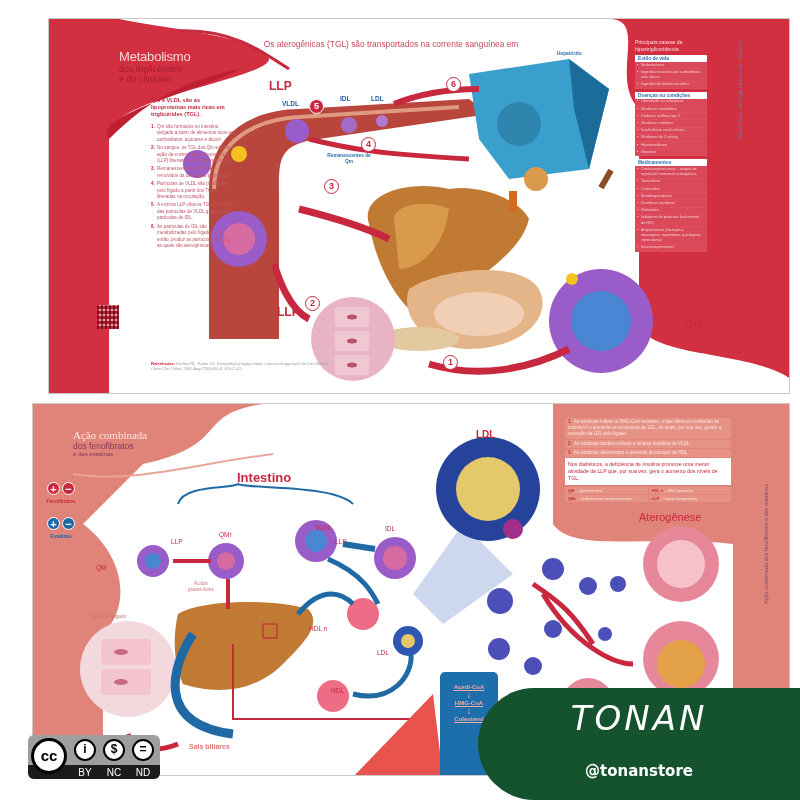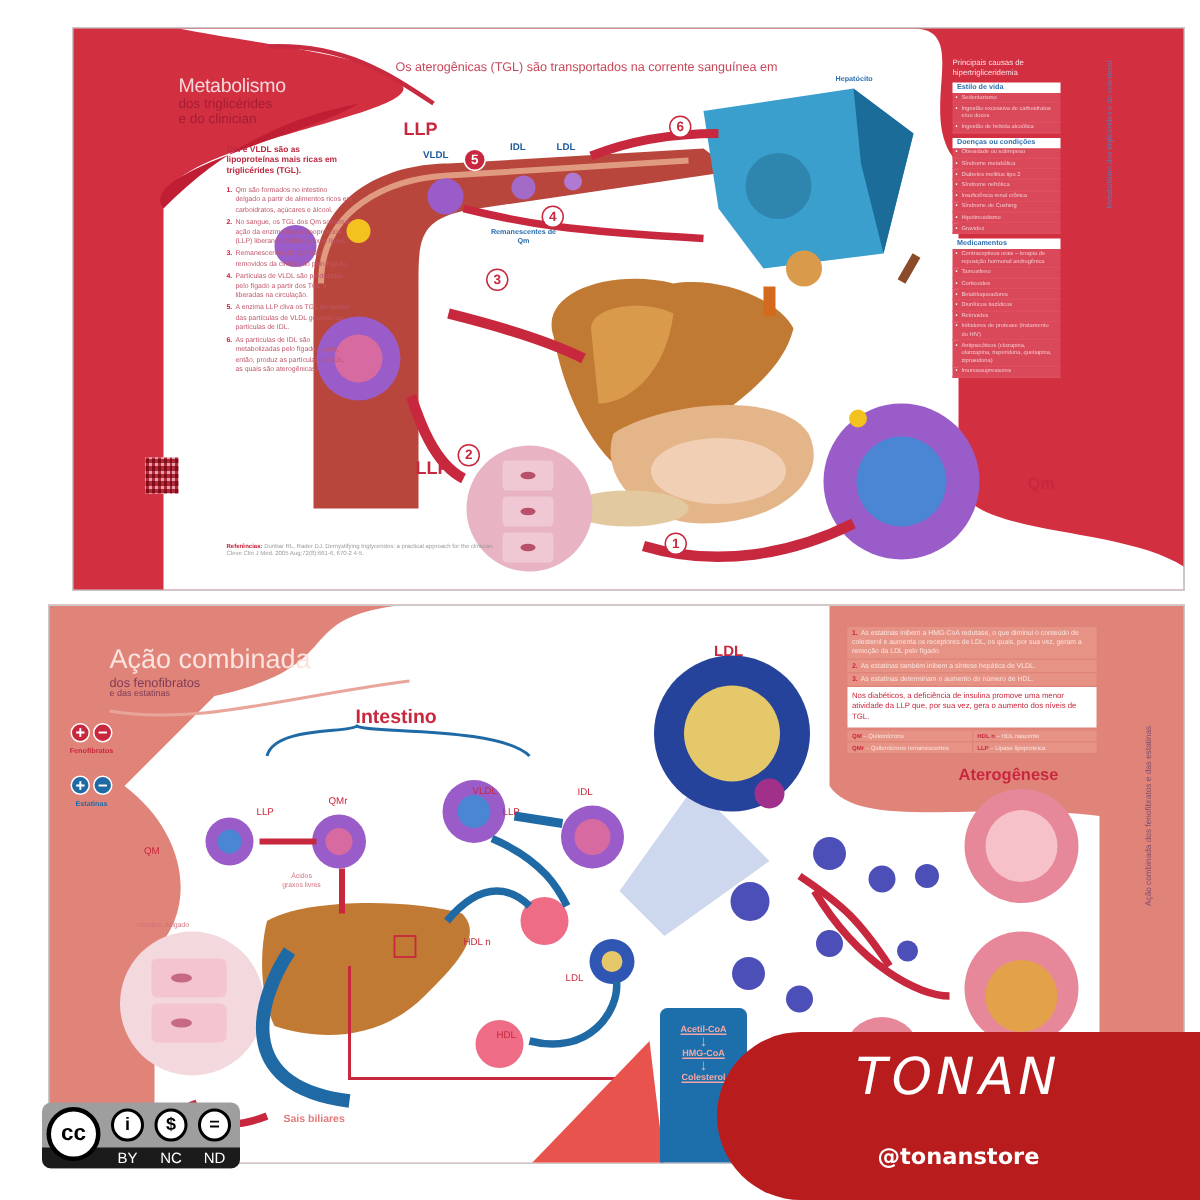--- a/index.html
+++ b/index.html
@@ -35,59 +35,59 @@
   .side-list { position: absolute; left: 586px; top: 20px; width: 72px; }
   .side-list .hdr { color: #f8dfe2; font-size: 5.2px; line-height: 6.5px; margin-bottom: 3px; }
   .side-list .sec { background: #ffffff; color: #2f6fae; font-size: 4.8px; font-weight: bold; padding: 1px 3px; margin-top: 3px; }
   .side-list .item { color: #f4c8ce; font-size: 3.8px; line-height: 5.2px; padding: 0.5px 3px 0.5px 6px; border-bottom: 0.5px solid #e04e60; background: #d9495a; position: relative; }
   .side-list .item::before { content: "•"; position: absolute; left: 2px; color: #fff; }
   .side-vert { position: absolute; left: 688px; top: 120px; transform: rotate(-90deg); transform-origin: left top; color: #5b7bb8; font-size: 5px; white-space: nowrap; }
 
   
   .panel-bot { position: absolute; left: 32px; top: 403px; width: 758px; height: 373px; background: #e0847a; border: 1px solid #c9c9c9; overflow: hidden; }
   .b-title { position: absolute; left: 40px; top: 25px; }
-  .b-title .t1 { color: #fbe4df; font-size: 18px; font-family: Liberation Sans, sans-serif; }
+  .b-title .t1 { color: #fbe4df; font-size: 11px; font-family: Liberation Serif, serif; }
   .b-title .t2 { color: #7f3b56; font-size: 8.5px; }
   .b-title .t3 { color: #7f3b56; font-size: 6px; }
   .legend-pm { position: absolute; left: 8px; top: 75px; width: 40px; text-align: center; }
   .pm { display: inline-block; width: 13px; height: 13px; border-radius: 50%; color: #fff; font-weight: bold; font-size: 11px; line-height: 12px; text-align: center; margin: 0 1px; border: 1px solid #fff; }
   .pm.red { background: #c8283e; }
   .pm.blue { background: #1f6aa5; }
   .legend-pm .cap { font-size: 4.8px; font-weight: bold; margin-top: 2px; margin-bottom: 10px; }
   .legend-pm .cap.red { color: #c8283e; }
   .legend-pm .cap.blue { color: #1f6aa5; }
 
   .diab { position: absolute; left: 204px; top: 66px; color: #c8283e; font-weight: bold; font-size: 13px; font-family: "Liberation Sans Narrow","Liberation Sans",sans-serif; }
   .b-lbl { position: absolute; color: #c8283e; font-size: 6.5px; white-space: nowrap; }
   .b-lbl.bold { font-weight: bold; }
   .b-lbl.sm { font-size: 4.6px; text-align: center; line-height: 5.6px; color: #d0707e; }
 
   .ldl-title { position: absolute; left: 443px; top: 25px; color: #c8283e; font-weight: bold; font-size: 10px; }
-  .ath-title { position: absolute; left: 606px; top: 107px; color: #c8283e; font-weight: bold; font-size: 11px; }
+  .ath-title { position: absolute; left: 606px; top: 107px; color: #c8283e; font-weight: normal; font-size: 11px; }
   .info-box { position: absolute; left: 532px; top: 14px; width: 166px; }
   .info-box .row { background: #e69385; color: #fbe4df; font-size: 4.6px; line-height: 6.2px; padding: 1px 3px; margin-bottom: 1px; }
   .info-box .row .n { color: #c8283e; font-weight: bold; margin-right: 2px; }
   .info-box .note { color: #c8283e; font-size: 5.2px; line-height: 7px; padding: 3px 3px; background: #ffffff; }
   .info-box .gl { display: grid; grid-template-columns: 1fr 1fr; gap: 1px; margin-top: 2px; }
   .info-box .gl div { background: #e69385; color: #fbe4df; font-size: 4px; padding: 1px 3px; }
   .info-box .gl b { color: #c8283e; }
   .b-vert { position: absolute; left: 730px; top: 200px; transform: rotate(-90deg); transform-origin: left top; color: #7f4c6a; font-size: 5.5px; white-space: nowrap; }
 
   .cascade { position: absolute; left: 407px; top: 268px; width: 58px; height: 110px; background: #1d6fab; border-radius: 5px; }
   .cascade .c { color: #f3a8a6; font-size: 6px; font-weight: bold; text-align: center; text-decoration: underline; }
   .cascade .arr { color: #f3a8a6; text-align: center; font-size: 10px; line-height: 10px; }
 
   
   .cc-badge { position: absolute; left: 28px; top: 735px; width: 132px; height: 44px; background: #9e9e9e; border-radius: 6px; overflow: hidden; }
   .cc-badge .lower { position: absolute; left: 0; bottom: 0; width: 132px; height: 14px; background: #1b1b1b; }
   .cc-badge .cc { position: absolute; left: 3px; top: 3px; width: 36px; height: 36px; border-radius: 50%; background: #fff; border: 3px solid #000; color: #000; font-weight: bold; font-size: 15px; text-align: center; line-height: 30px; }
   .cc-badge .ic { position: absolute; top: 4px; width: 22px; height: 22px; border-radius: 50%; background: #fff; border: 2.5px solid #000; font-size: 12px; font-weight: bold; text-align: center; line-height: 17px; color: #000; }
   .cc-badge .tag { position: absolute; bottom: 1px; color: #fff; font-size: 10px; width: 26px; text-align: center; }
 
-  .tonan { position: absolute; left: 478px; top: 688px; width: 322px; height: 112px; background: #b91c1c; border-top-left-radius: 56px; border-bottom-left-radius: 56px; }
+  .tonan { position: absolute; left: 478px; top: 688px; width: 322px; height: 112px; background: #14532d; border-top-left-radius: 56px; border-bottom-left-radius: 56px; }
   .tonan .logo { position: absolute; left: 0; top: 10px; width: 322px; text-align: center; color: #ffffff; font-size: 34px; font-style: italic; font-family: "DejaVu Sans", sans-serif; letter-spacing: 3px; font-weight: 300; }
   .tonan .url { position: absolute; left: 0; top: 55px; width: 322px; text-align: center; color: #ffffff; font-size: 15px; font-weight: bold; font-family: "DejaVu Sans", sans-serif; }
   .tonan .handle { position: absolute; left: 0; top: 74px; width: 322px; text-align: center; color: #ffffff; font-size: 15px; font-weight: bold; font-family: "DejaVu Sans", sans-serif; }
 </style>
 </head>
 <body>
 
 <div class="stage">
 
   <div class="panel-top">

